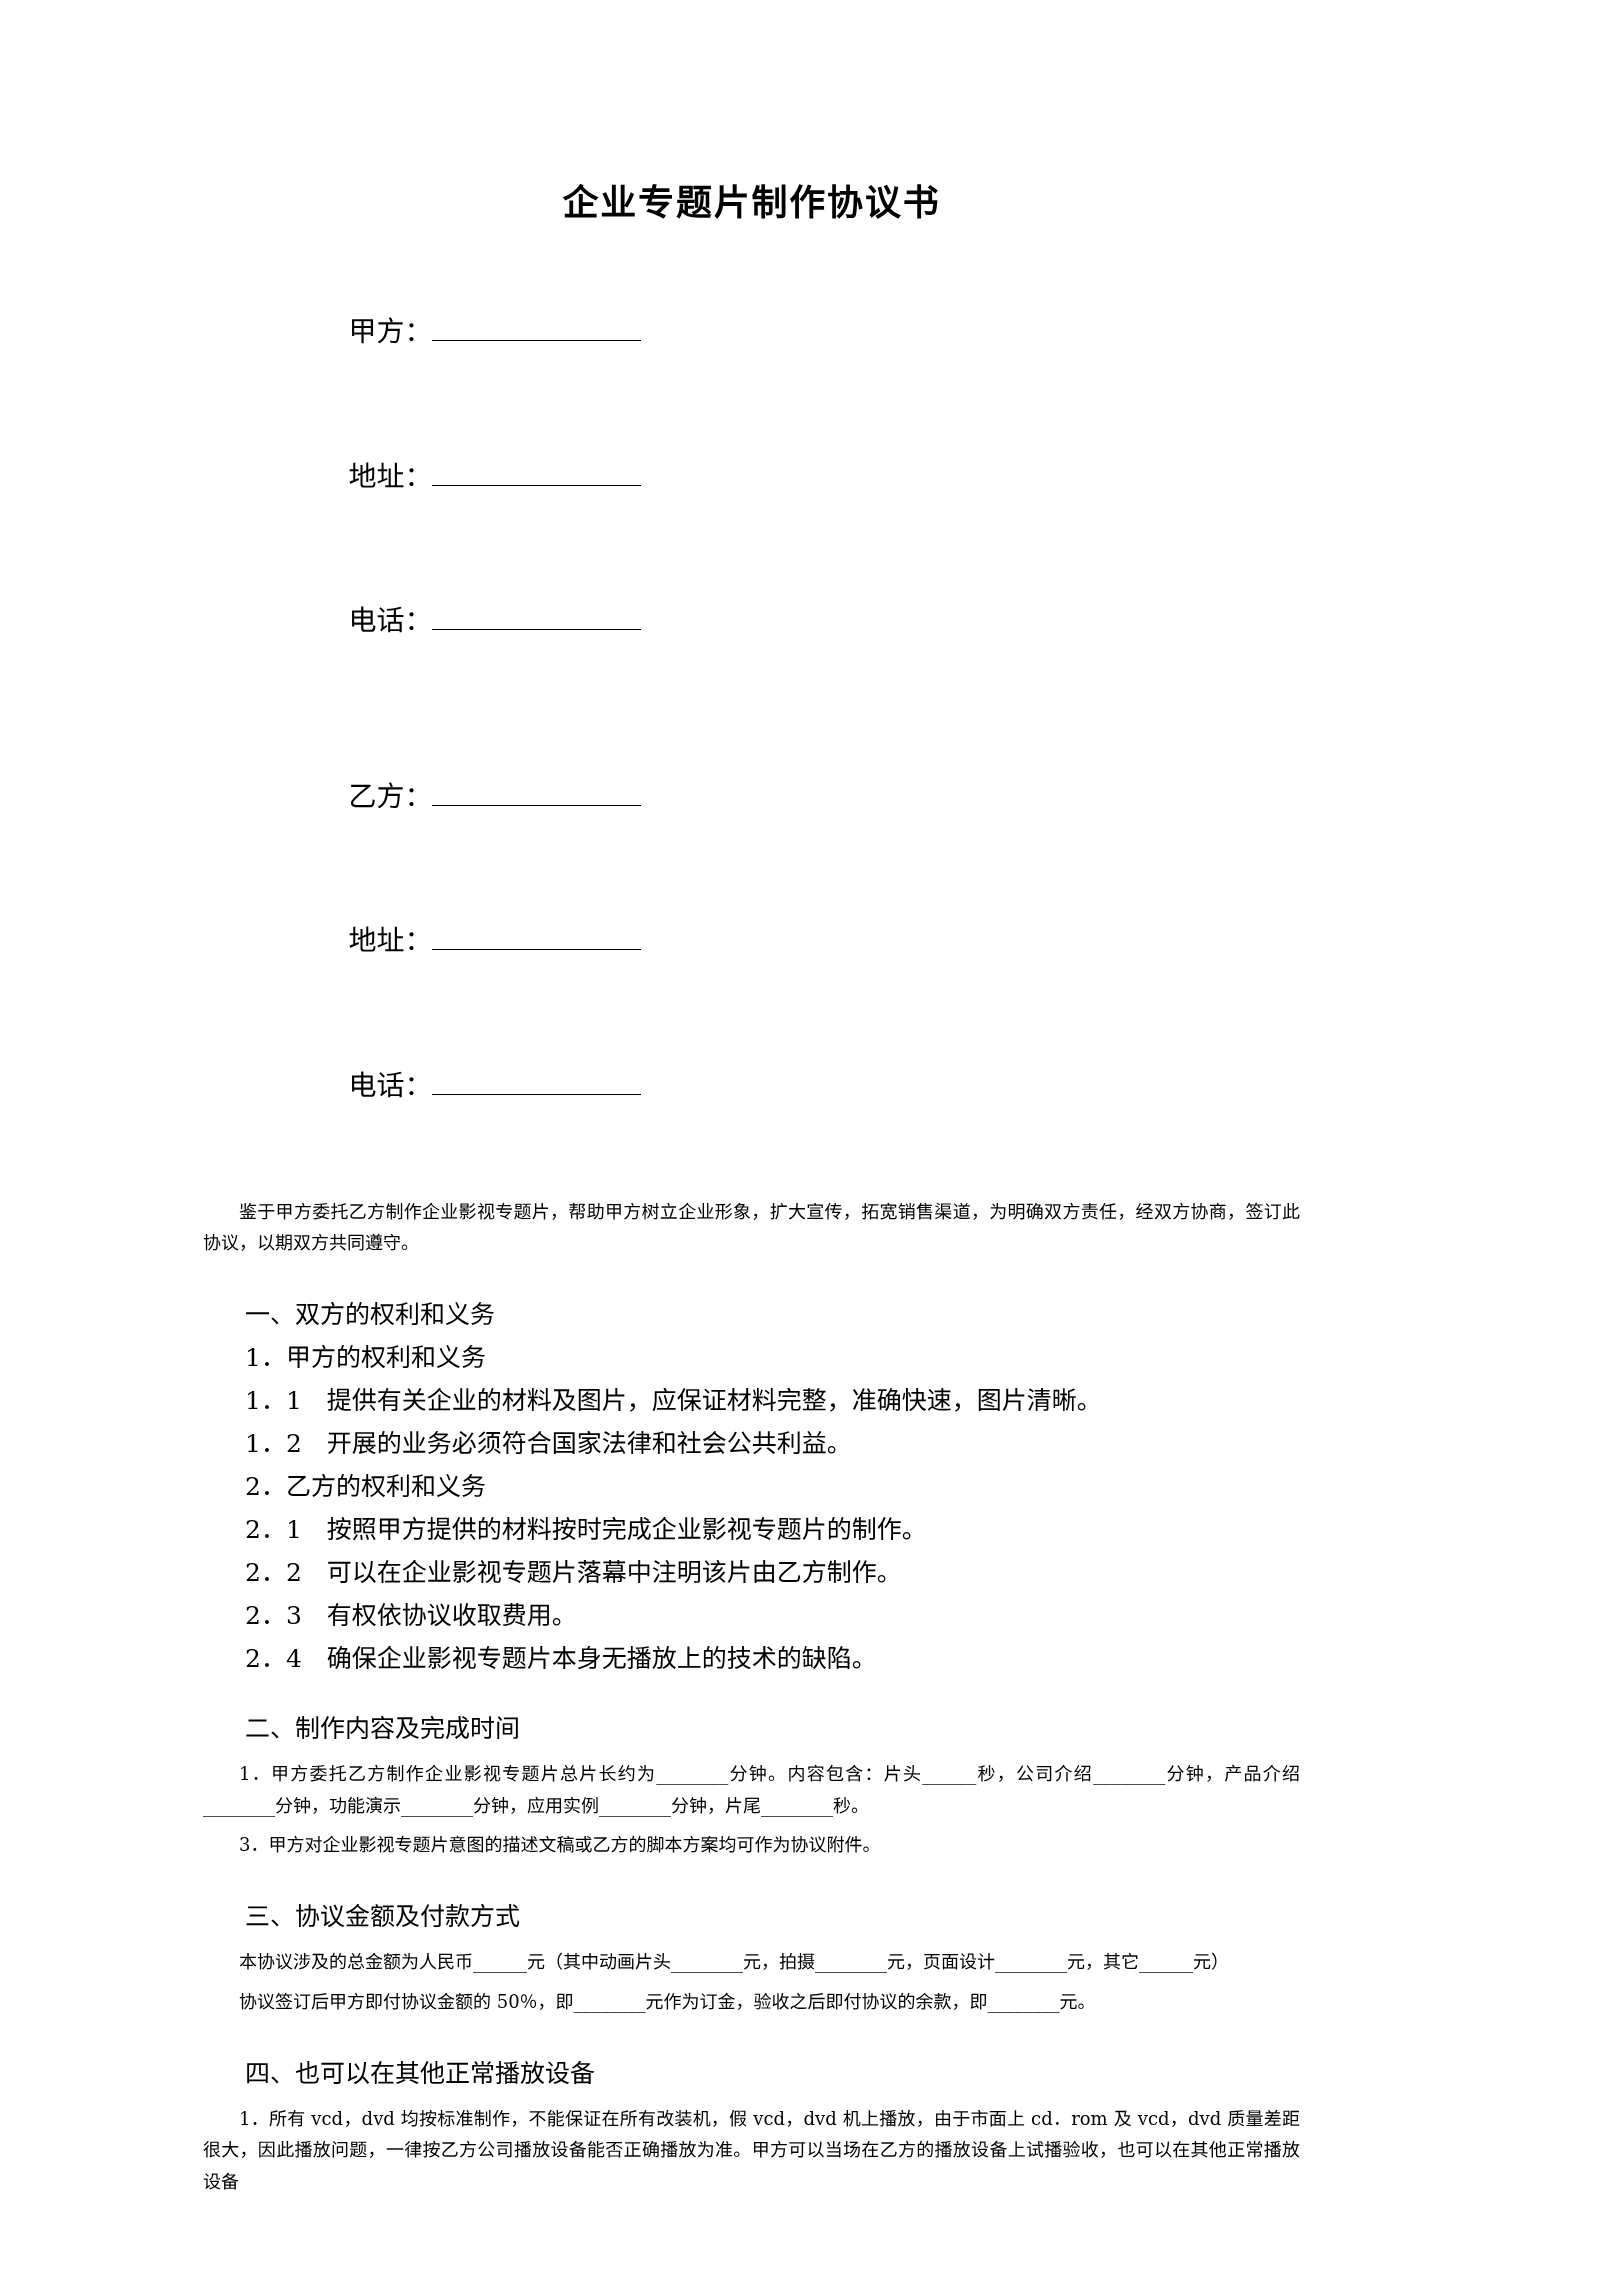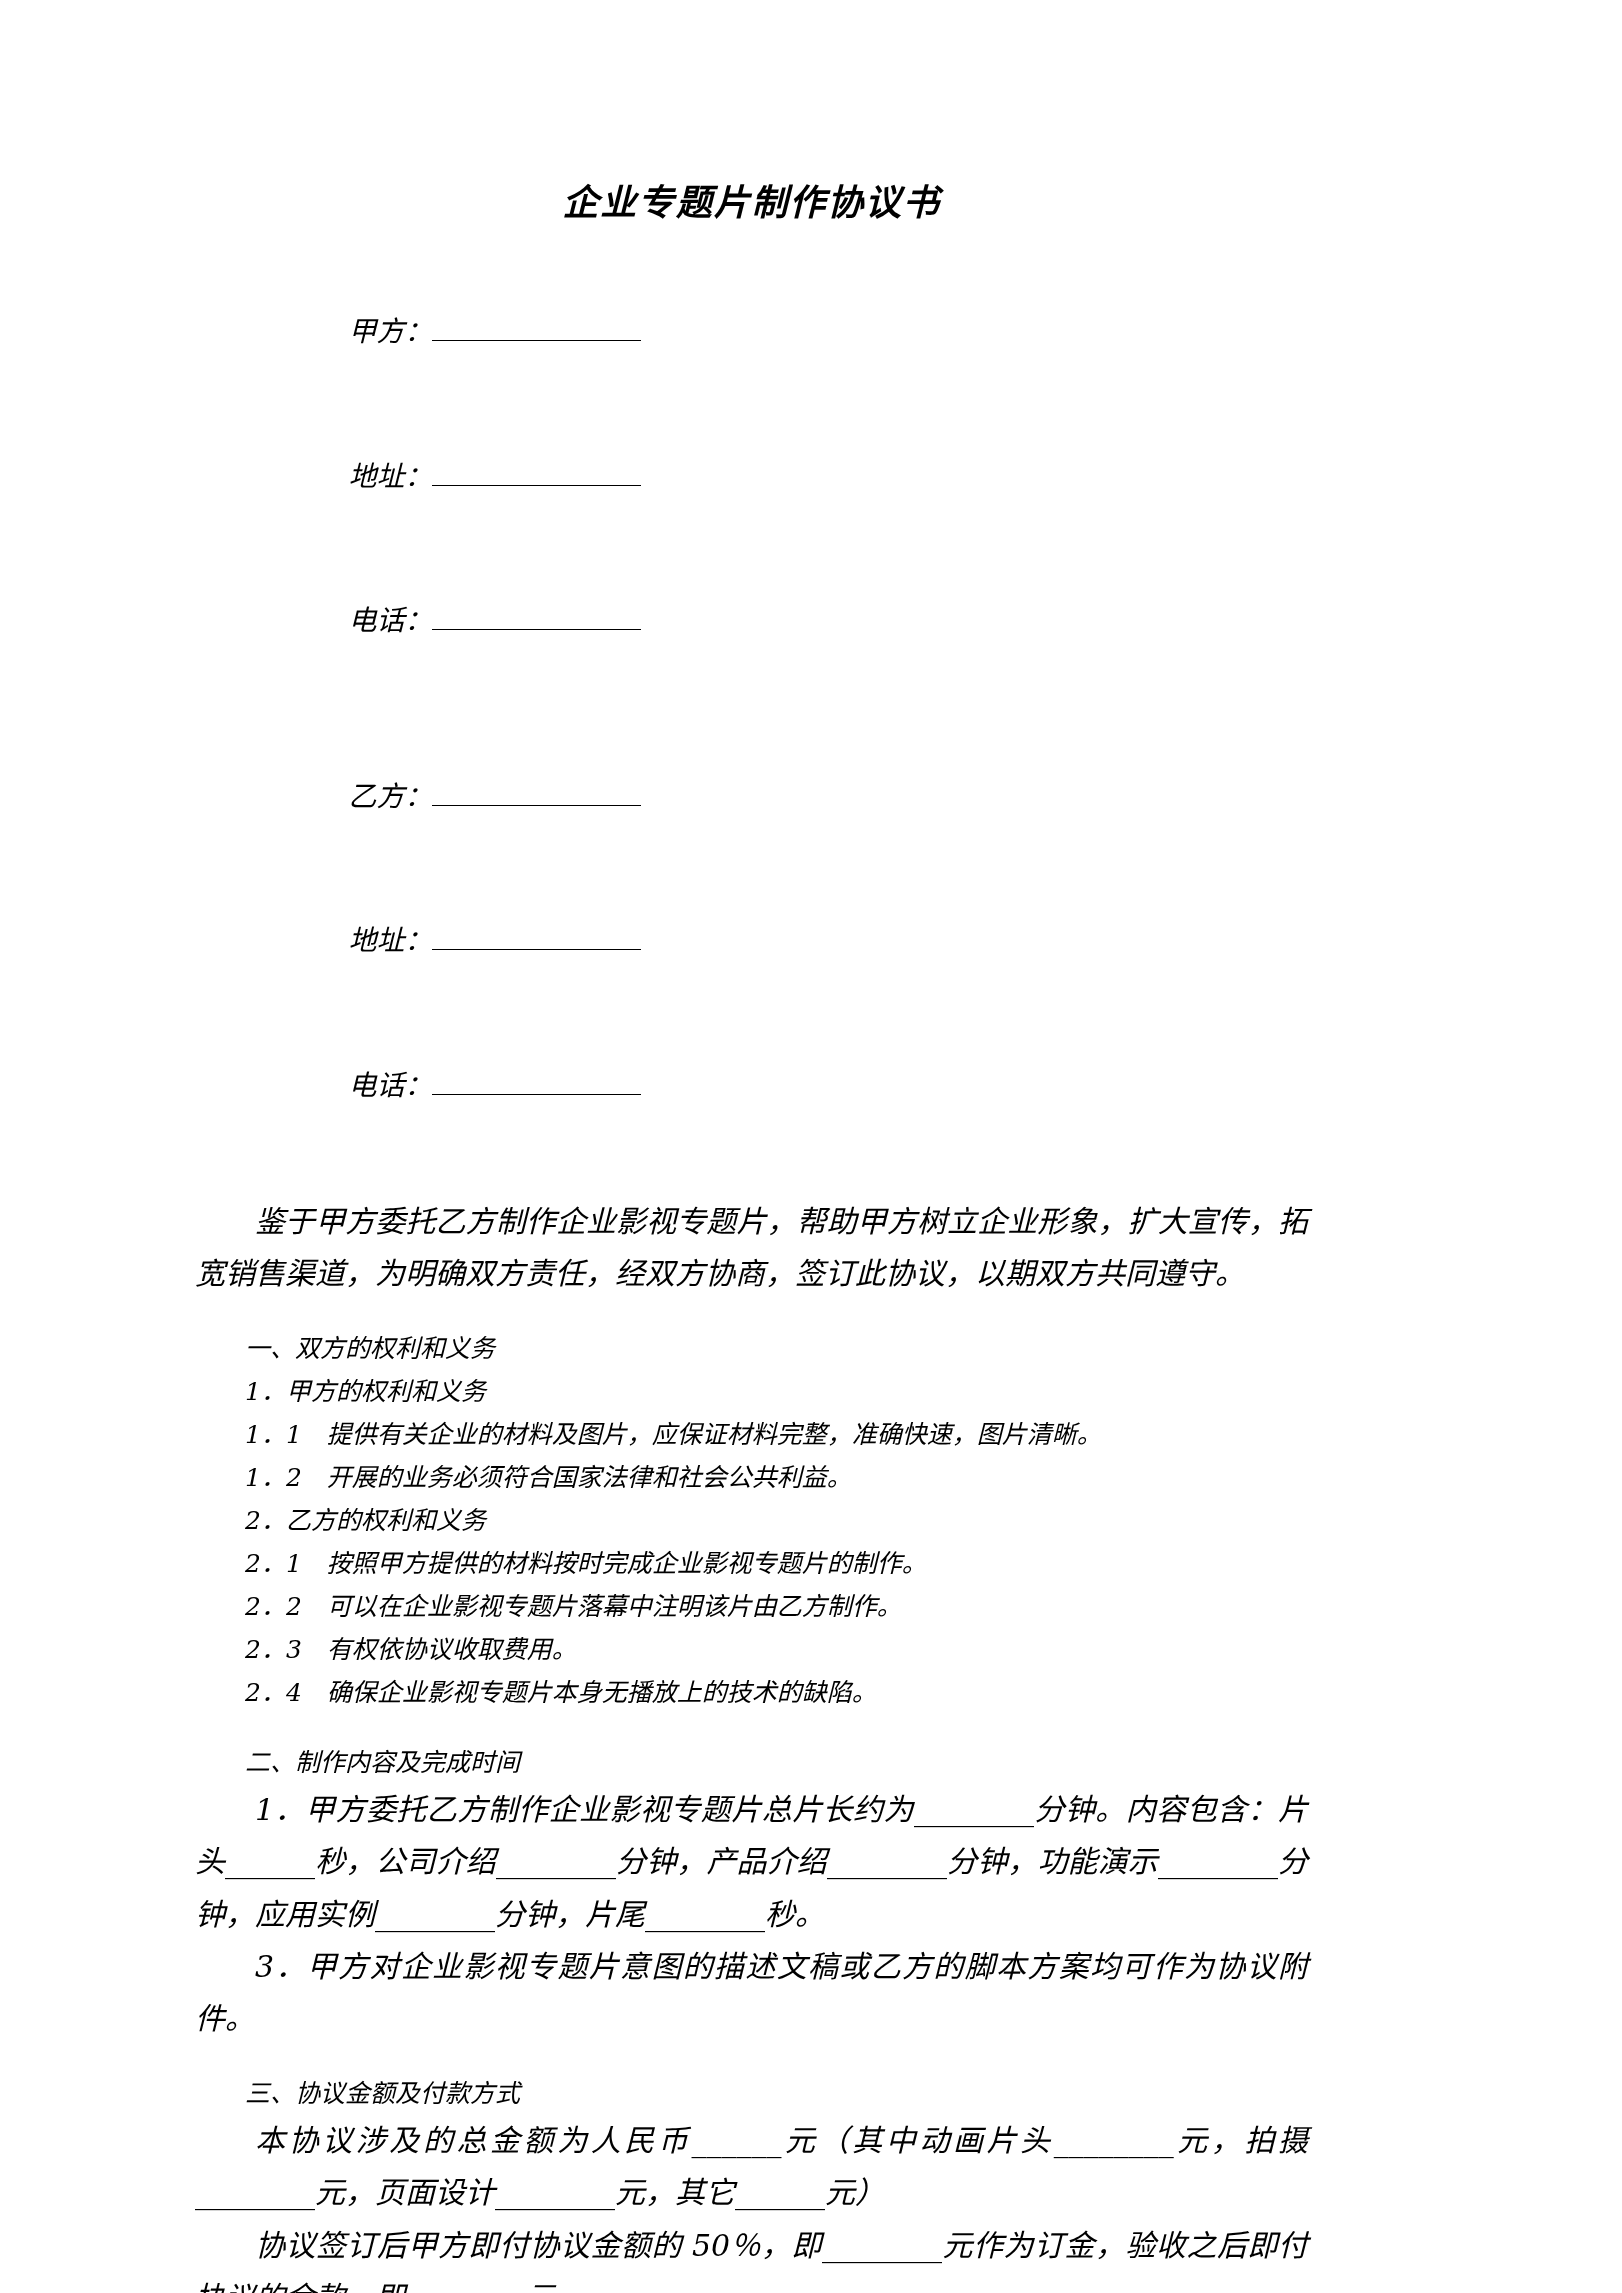--- a/index.html
+++ b/index.html
@@ -13,21 +13,20 @@
     color: #000000;
   }
   .page {
     width: 1398px;
     height: 2294px;
     box-sizing: border-box;
     padding: 173px 90px 0 195px;
     position: relative;
     background: #ffffff;
     overflow: hidden;
-    font-style: italic;
   }
   .doc-title {
     text-align: center;
     font-size: 36px;
     font-weight: bold;
     letter-spacing: 1.8px;
     margin: 0 0 35px 0;
     font-family: "DejaVu Serif", "Liberation Serif", serif;
   }
   .party-block {
@@ -35,24 +34,24 @@
     font-size: 28px;
     line-height: 1.72;
   }
   .party-line {
     white-space: pre;
   }
   .gap-block {
     height: 31px;
   }
   .para {
-    font-size: 30px;
+    font-size: 18px;
     line-height: 1.74;
     text-align: justify;
-    margin: 0;
+    margin: 8px;
   }
   .indent2 {
     text-indent: 2em;
   }
   .section-gap {
     height: 27px;
   }
   .list-line {
     font-size: 25px;
     line-height: 1.72;

